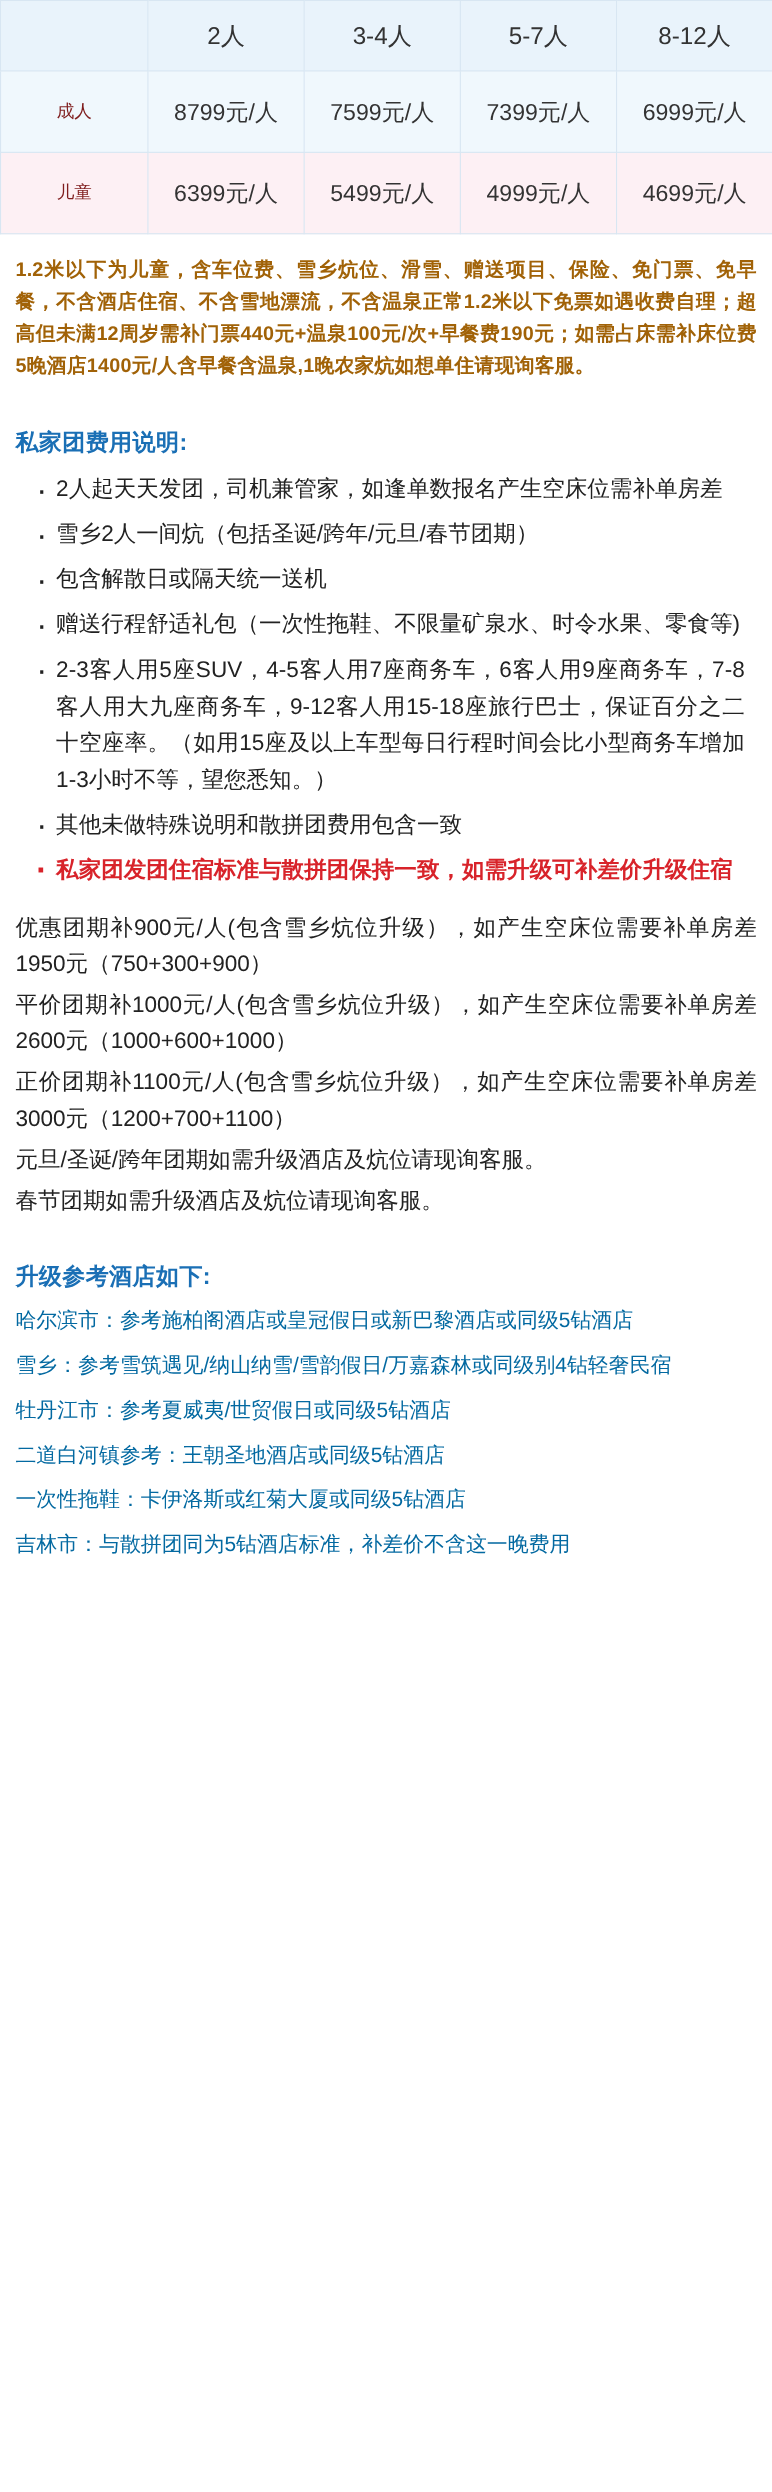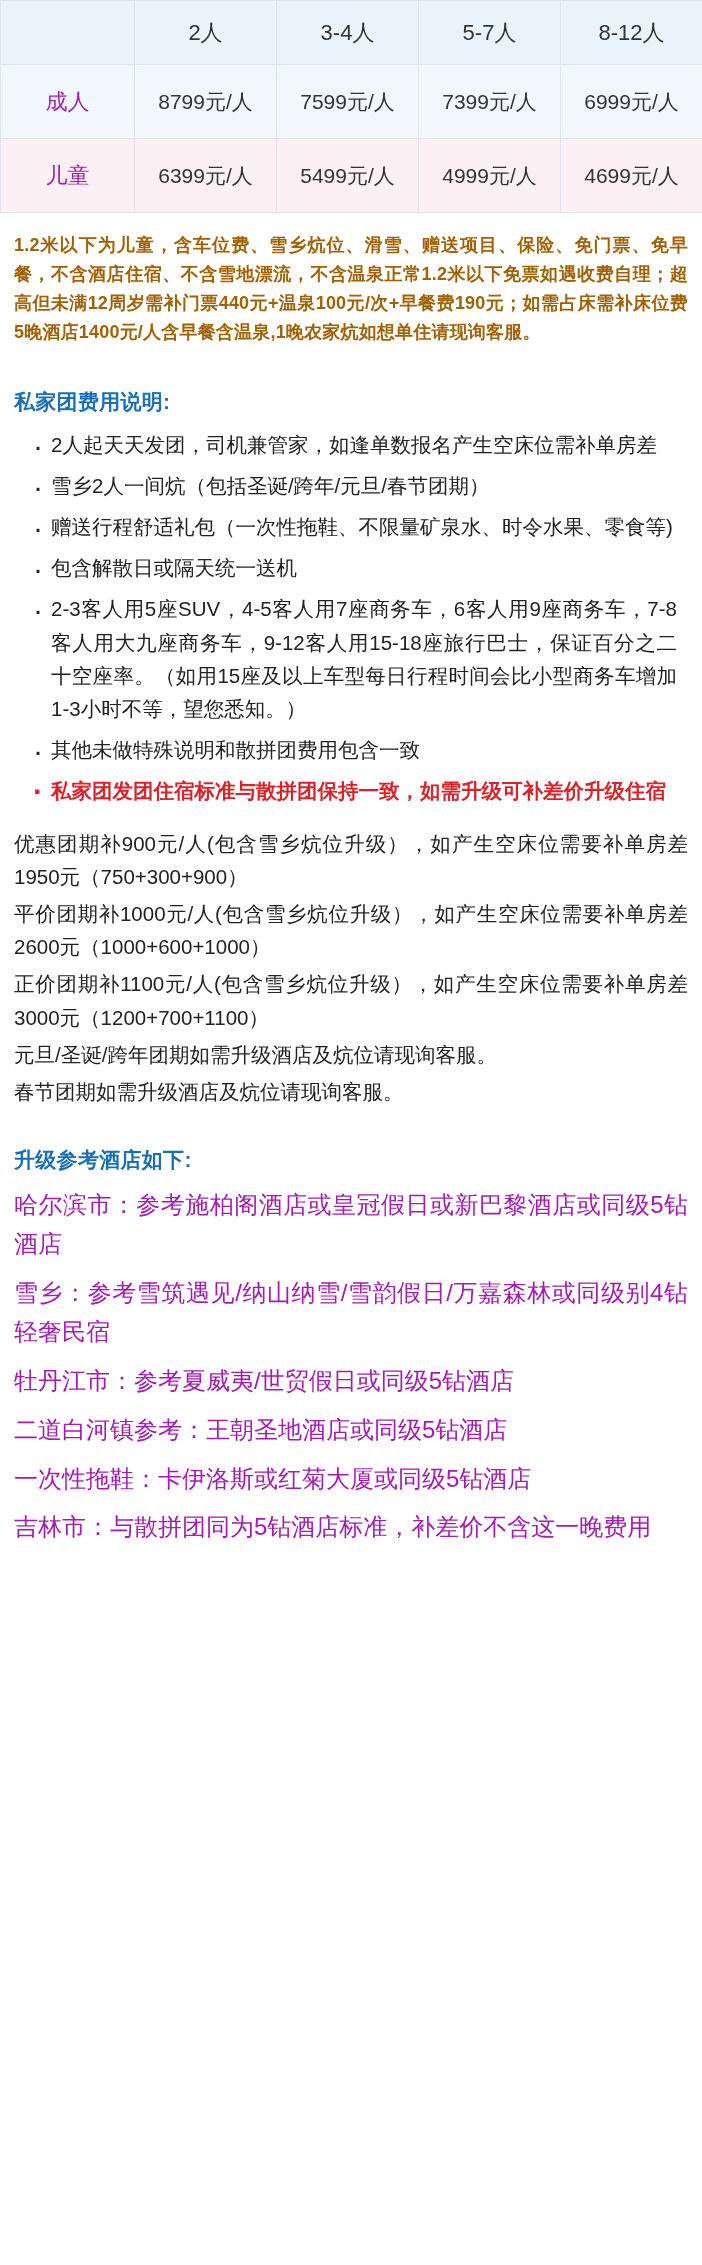--- a/index.html
+++ b/index.html
@@ -47,22 +47,22 @@
   }
   .price-table tbody tr.row-adult td {
     background: #f0f8fd;
     height: 74px;
   }
   .price-table tbody tr.row-child td {
     background: #fdf0f4;
     height: 74px;
   }
   .price-table td.rowhead {
-    color: #a21caf;
-    font-size: 22px;
+    color: #7f1d1d;
+    font-size: 16px;
   }
   .col-label { width: 134px; }
   .col-price { width: 142px; }
 
   
   .content {
     padding: 18px 14px 30px 14px;
   }
   .para {
     font-size: 18px;
@@ -114,23 +114,23 @@
     color: #d8232a;
   }
   .plain-line {
     font-size: 20.5px;
     line-height: 1.62;
     color: #222222;
     margin: 0 0 4px 0;
     text-align: justify;
   }
   .hotel-line {
-    font-size: 24px;
-    line-height: 1.62;
-    color: #a21caf;
+    font-size: 19px;
+    line-height: 1.62;
+    color: #0369a1;
     margin: 0 0 10px 0;
     text-align: justify;
   }
 </style>
 </head>
 <body>
 
 <div class="page">
 
   <table class="price-table">
@@ -165,22 +165,22 @@
 
     <p class="para">1.2米以下为儿童，含车位费、雪乡炕位、滑雪、赠送项目、保险、免门票、免早餐，不含酒店住宿、不含雪地漂流，不含温泉正常1.2米以下免票如遇收费自理；超高但未满12周岁需补门票440元+温泉100元/次+早餐费190元；如需占床需补床位费5晚酒店1400元/人含早餐含温泉,1晚农家炕如想单住请现询客服。</p>
 
     <div class="gap-large"></div>
 
     <h3 class="section-title">私家团费用说明:</h3>
 
     <ul class="bullets">
       <li>2人起天天发团，司机兼管家，如逢单数报名产生空床位需补单房差</li>
       <li>雪乡2人一间炕（包括圣诞/跨年/元旦/春节团期）</li>
+      <li>包含解散日或隔天统一送机</li>
       <li>赠送行程舒适礼包（一次性拖鞋、不限量矿泉水、时令水果、零食等)</li>
-      <li>包含解散日或隔天统一送机</li>
       <li>2-3客人用5座SUV，4-5客人用7座商务车，6客人用9座商务车，7-8客人用大九座商务车，9-12客人用15-18座旅行巴士，保证百分之二十空座率。（如用15座及以上车型每日行程时间会比小型商务车增加1-3小时不等，望您悉知。）</li>
       <li>其他未做特殊说明和散拼团费用包含一致</li>
       <li class="highlight">私家团发团住宿标准与散拼团保持一致，如需升级可补差价升级住宿</li>
     </ul>
 
     <div class="gap-small"></div>
 
     <p class="plain-line">优惠团期补900元/人(包含雪乡炕位升级），如产生空床位需要补单房差1950元（750+300+900）</p>
     <p class="plain-line">平价团期补1000元/人(包含雪乡炕位升级），如产生空床位需要补单房差2600元（1000+600+1000）</p>
     <p class="plain-line">正价团期补1100元/人(包含雪乡炕位升级），如产生空床位需要补单房差3000元（1200+700+1100）</p>

